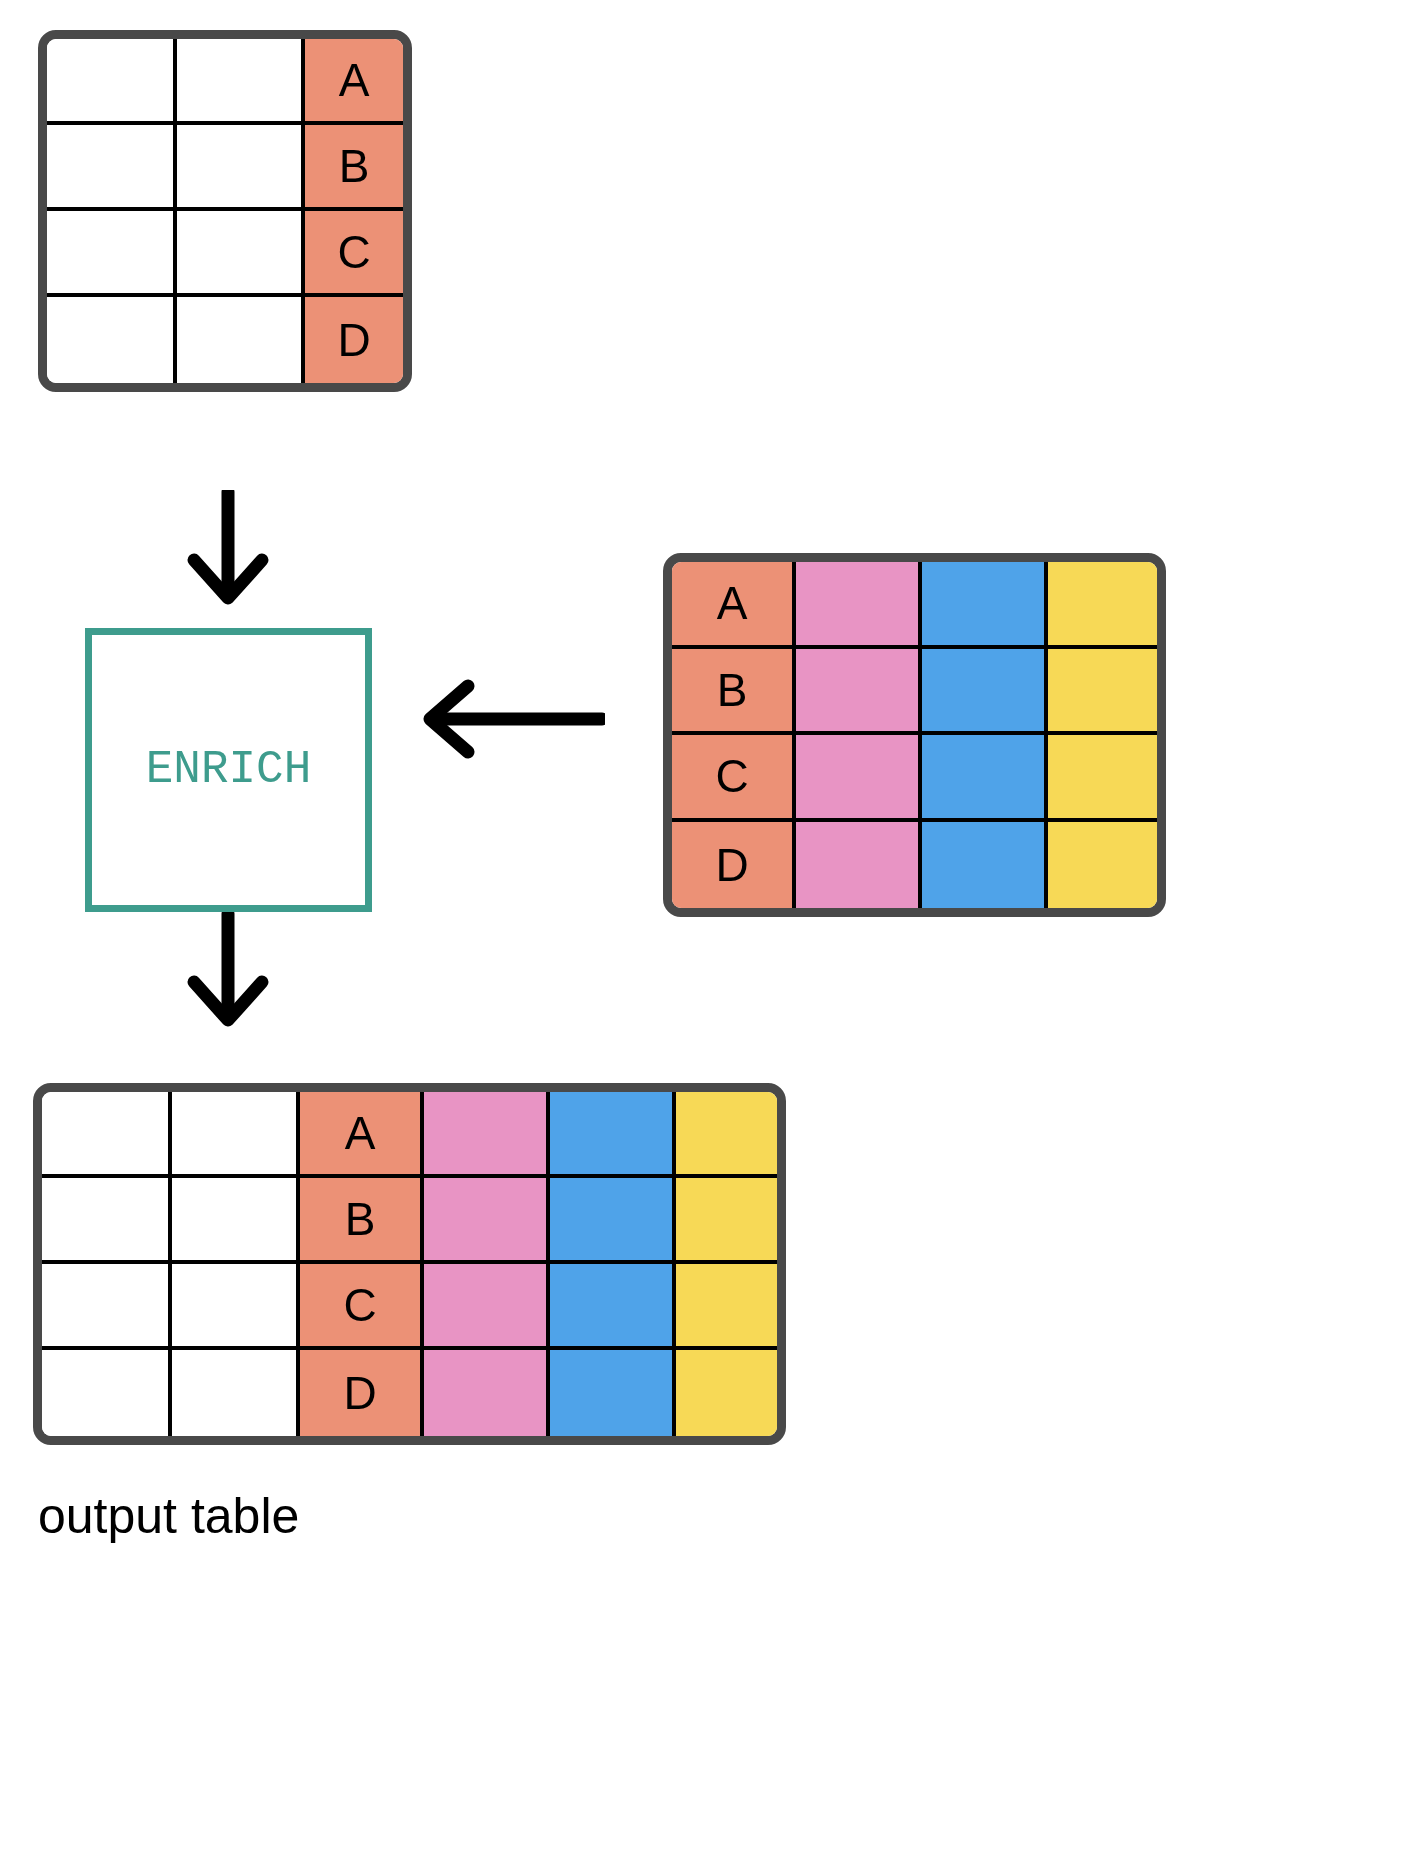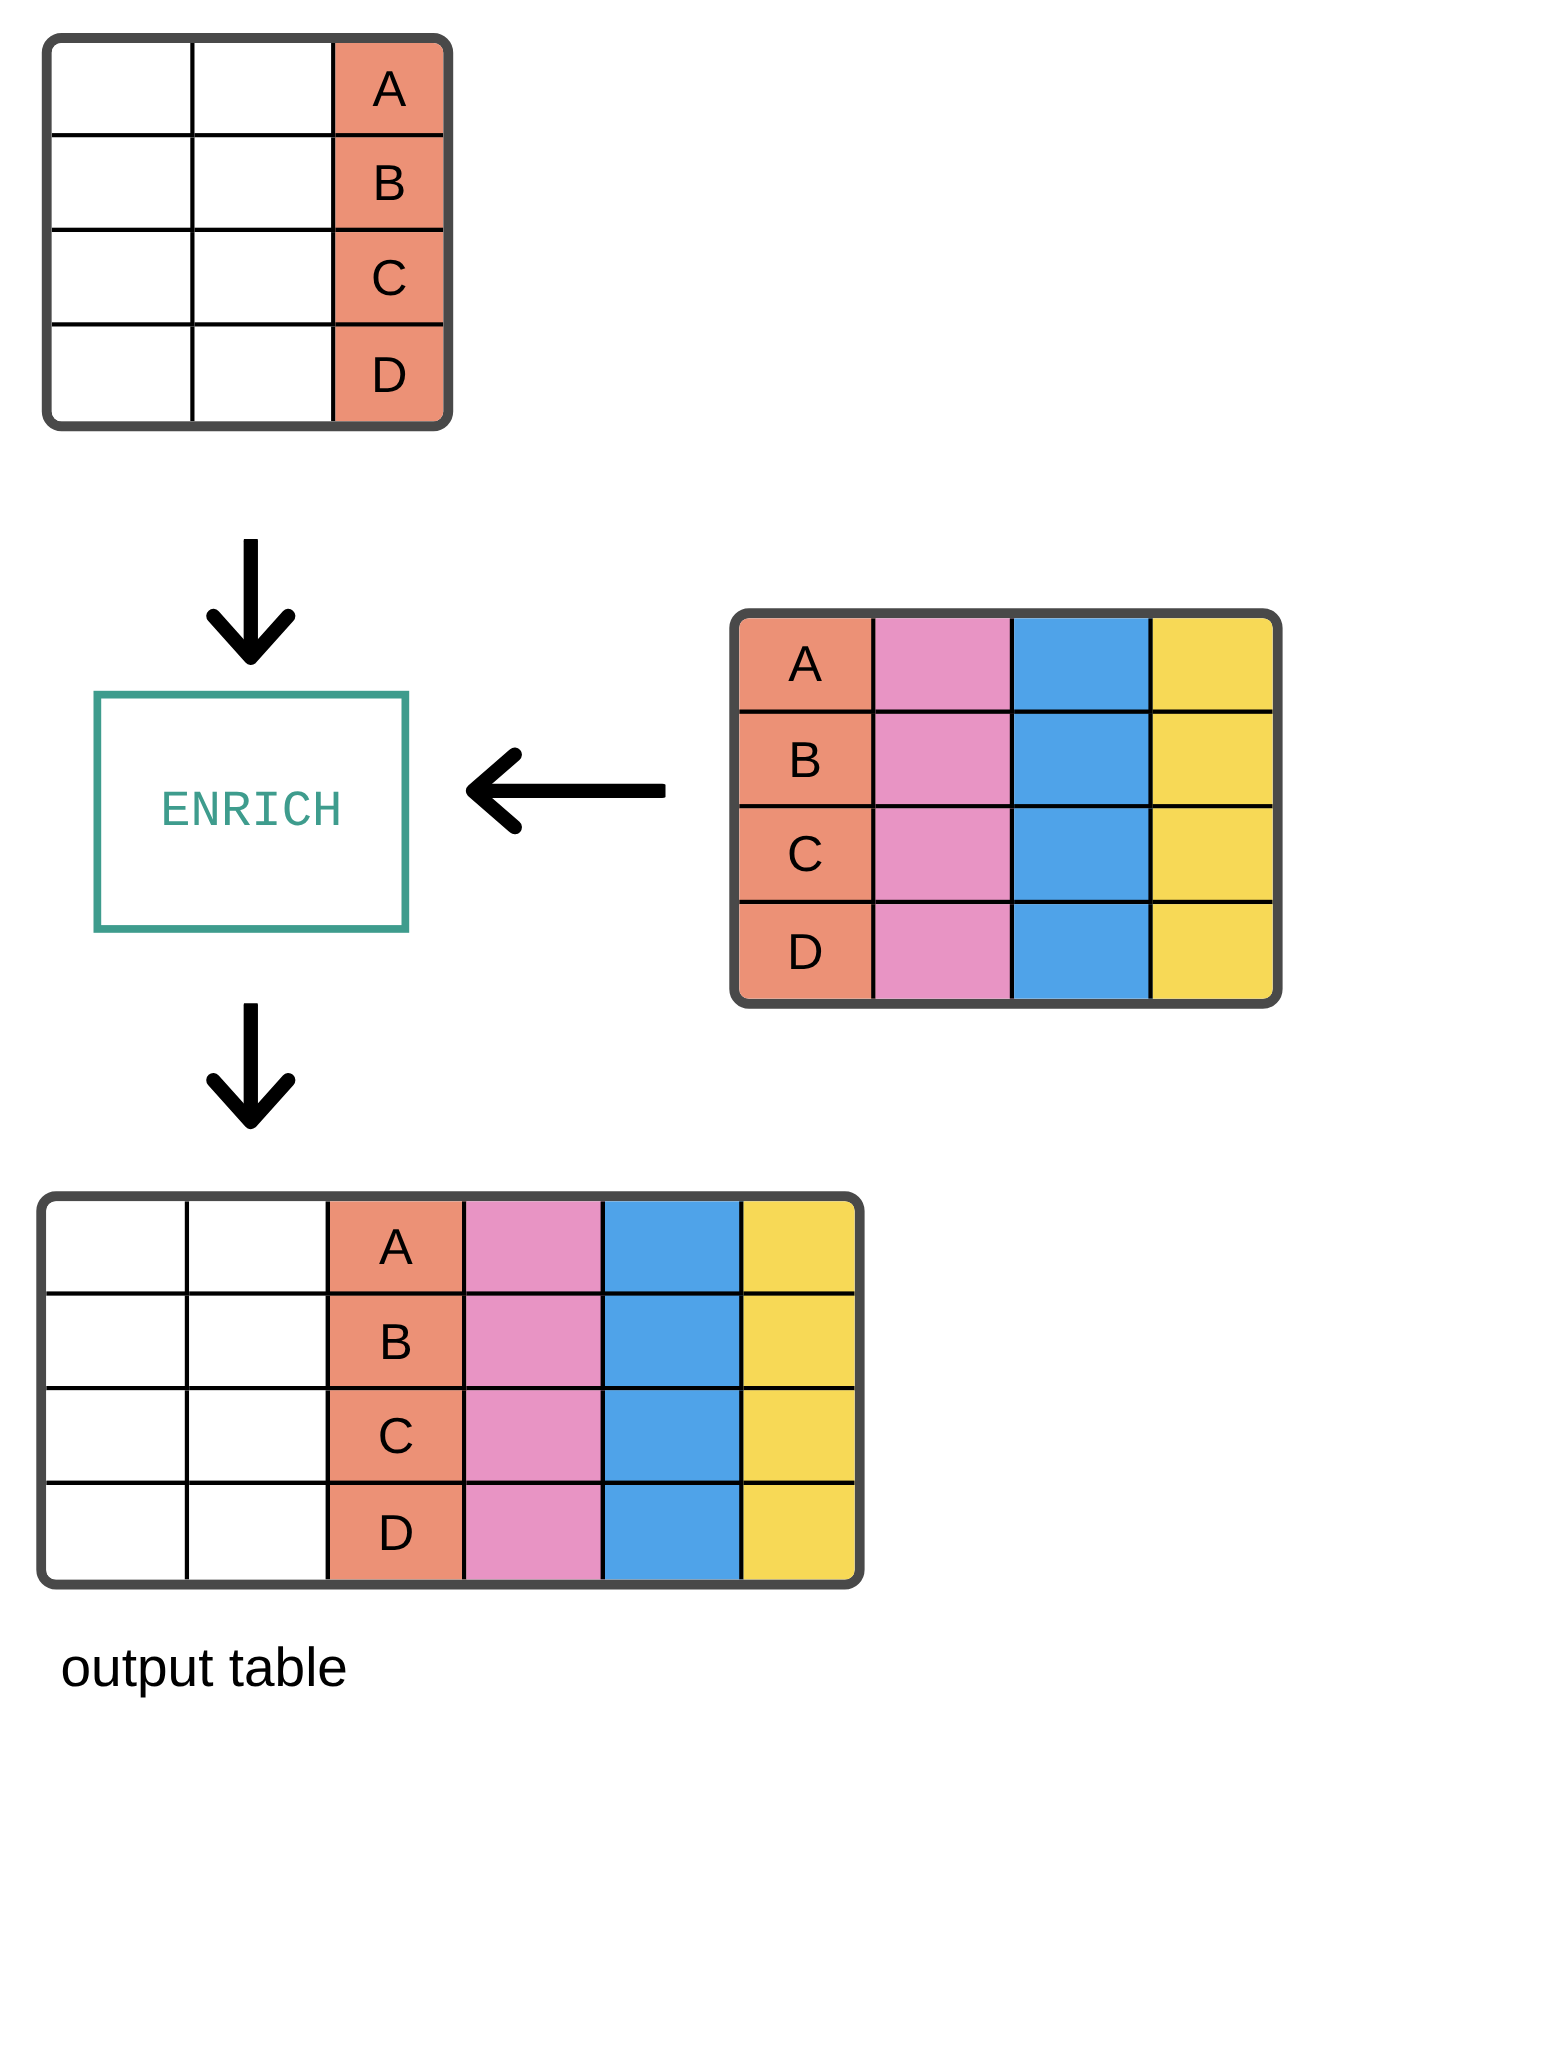--- a/index.html
+++ b/index.html
@@ -103,21 +103,21 @@
 
   <div class="arrow" style="left:178px; top:490px; width:100px; height:115px;">
     <svg width="100" height="115" viewBox="0 0 100 115">
       <g stroke="#000000" stroke-width="13" fill="none" stroke-linecap="round" stroke-linejoin="round">
         <line x1="50" y1="2" x2="50" y2="104"></line>
         <polyline points="16,70 50,108 84,70"></polyline>
       </g>
     </svg>
   </div>
 
-  <div class="cmdbox" style="left:85px; top:628px; width:287px; height:220px;">
+  <div class="cmdbox" style="left:85px; top:628px; width:287px; height:284px;">
     <div class="cmdline">ENRICH</div>
   </div>
 
   <div class="arrow" style="left:420px; top:678px; width:185px; height:82px;">
     <svg width="185" height="82" viewBox="0 0 185 82">
       <g stroke="#000000" stroke-width="13" fill="none" stroke-linecap="round" stroke-linejoin="round">
         <line x1="182" y1="41" x2="14" y2="41"></line>
         <polyline points="48,8 10,41 48,74"></polyline>
       </g>
     </svg>
@@ -196,15 +196,15 @@
     <div class="row">
       <div class="cell" style="width:130px;background:#ffffff;"></div>
       <div class="cell" style="width:128px;background:#ffffff;"></div>
       <div class="cell" style="width:124px;background:#ec9176;">D</div>
       <div class="cell" style="width:126px;background:#e894c4;"></div>
       <div class="cell" style="width:126px;background:#4fa3e9;"></div>
       <div class="cell" style="width:101px;background:#f7d956;"></div>
     </div>
   </div>
 
-  <div class="lbl" style="left:55px; top:1487px;text-align:center;">output table</div>
+  <div class="lbl" style="left:38px; top:1487px;text-align:center;">output table</div>
 
 </div>
 
 </body></html>

